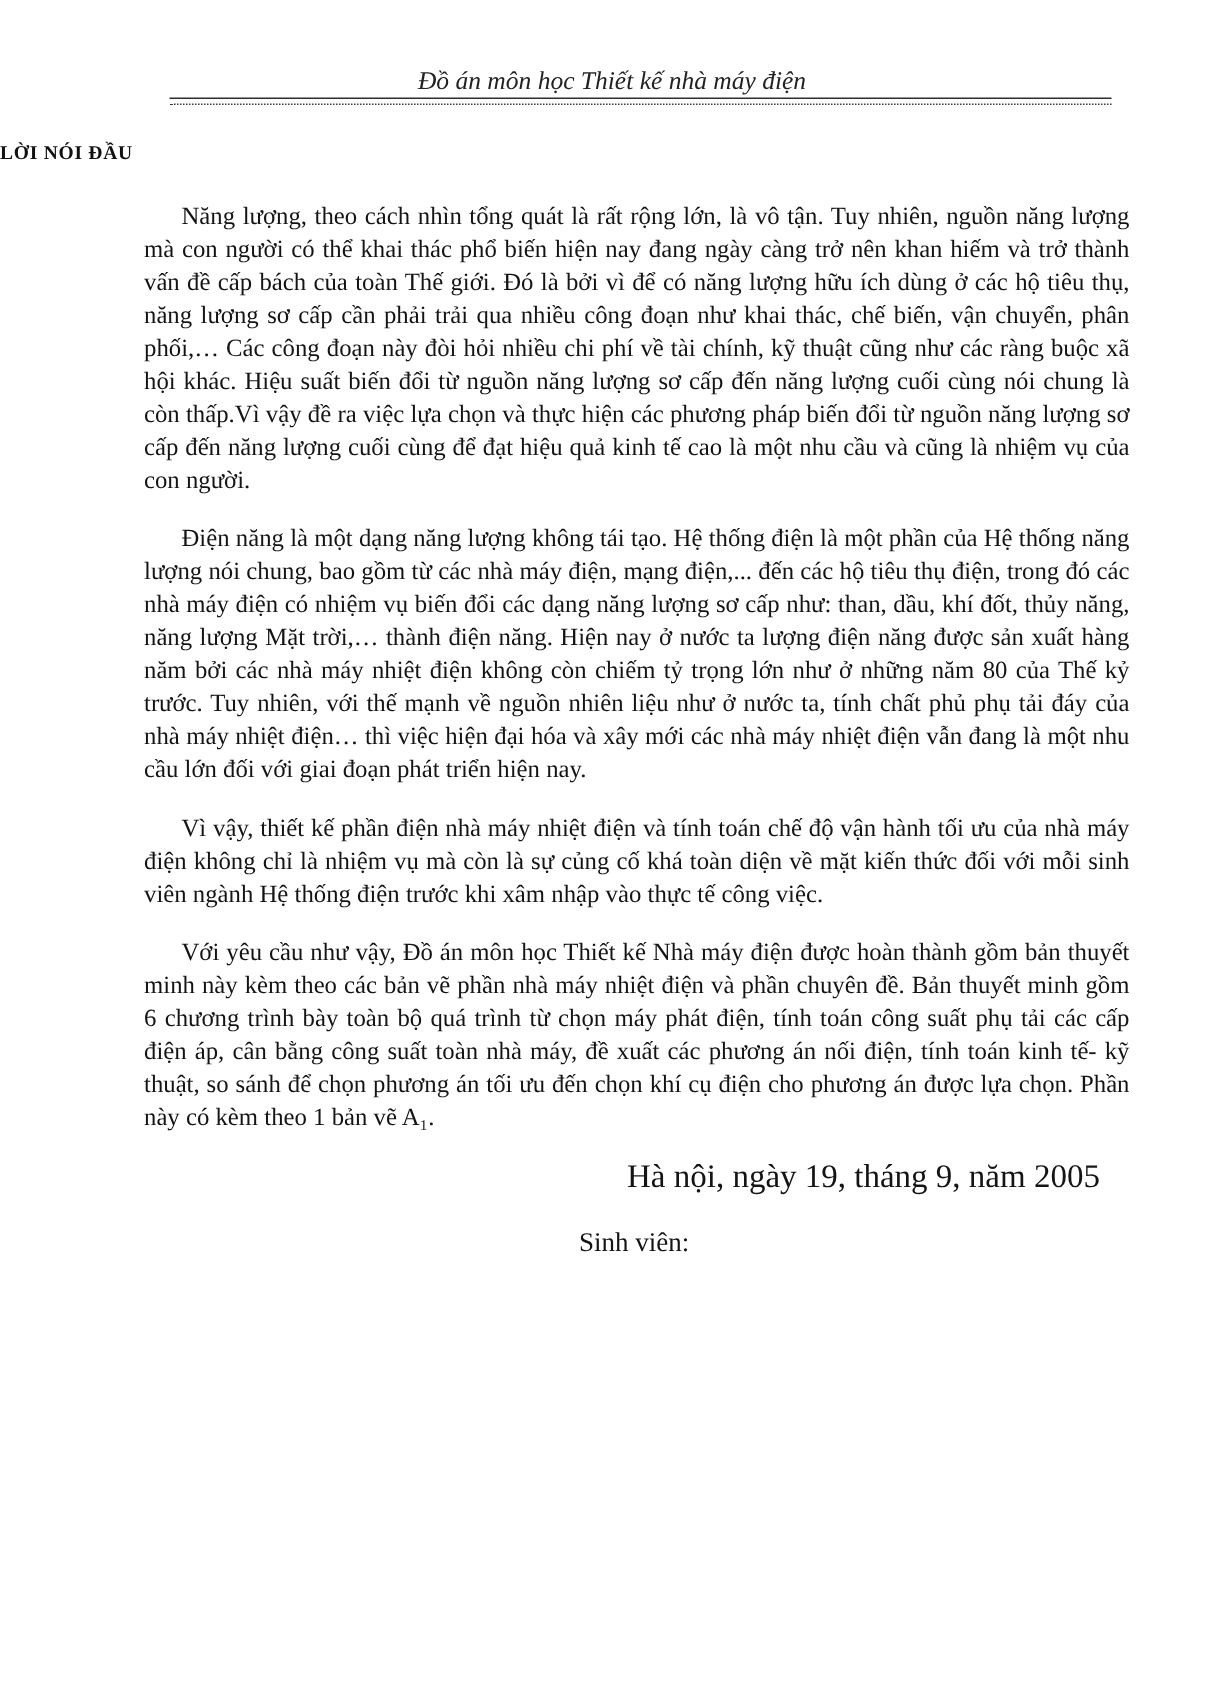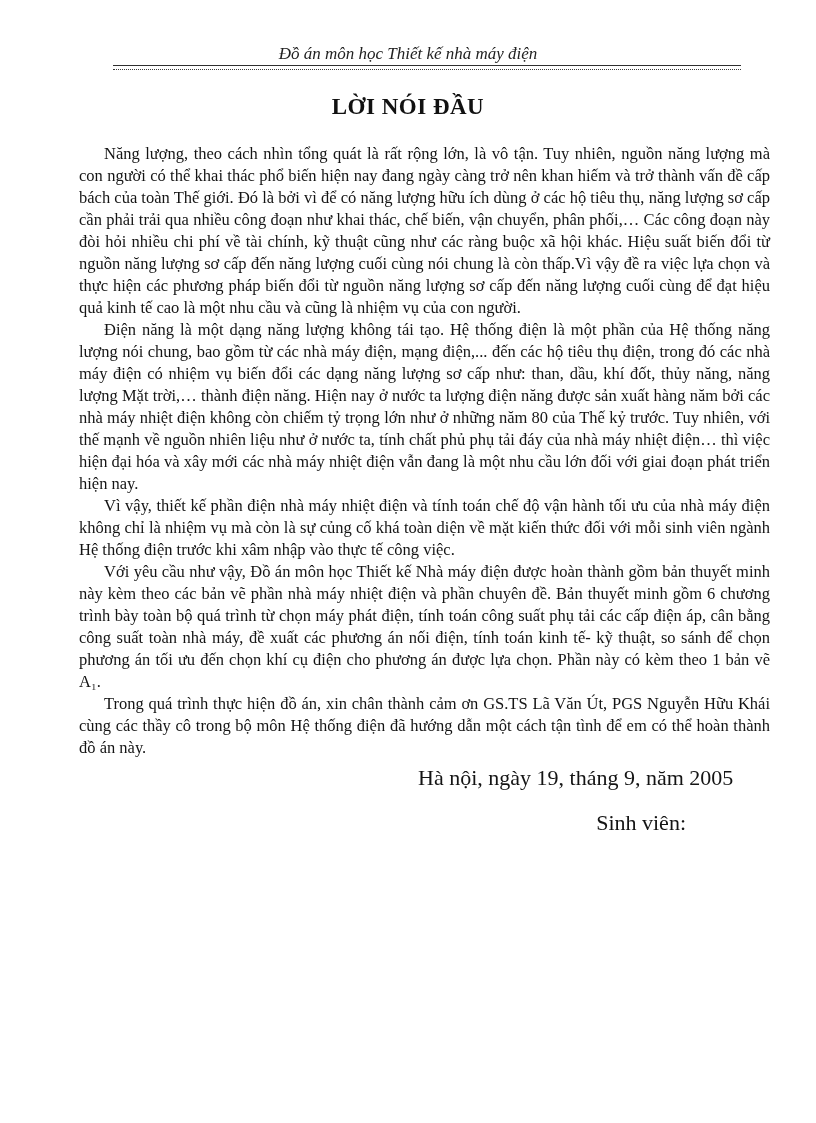--- a/index.html
+++ b/index.html
@@ -28,49 +28,49 @@
   .header-rule {
     margin-left: 113px;
     width: 628px;
     height: 3px;
     margin-top: 1px;
     border-top: 1px solid #2f2f2f;
     border-bottom: 1px dotted #3a3a3a;
   }
   .title {
     margin: 24px 0 0 0;
-    text-align: center;
-    font-size: 23px;
+    text-align: left;
+    font-size: 13px;
     font-weight: bold;
     letter-spacing: 0.5px;
     color: #111111;
   }
   .body-text {
     margin: 23px 46px 0 79px; 
   }
   .body-text p {
-    margin: 0;
+    margin: 17px;
     text-align: justify;
     text-indent: 25px;
     font-size: 16.5px;
     line-height: 22px;
     color: #141414;
   }
   .date-line {
     margin-top: 8px;
     margin-left: 339px;
     font-size: 22px;
     line-height: 22px;
     color: #141414;
   }
   .signature {
     width: 300px;
     margin: 22px 0 0 307px;
-    text-align: right;
-    font-size: 22px;
+    text-align: left;
+    font-size: 18px;
     line-height: 23px;
     color: #141414;
   }
   .edge-mark {
     position: absolute;
     top: 1059px;
     right: 1px;
     display: flex;
     align-items: center;
     gap: 4px;
@@ -101,21 +101,20 @@
     <div class="header-rule"></div>
   </div>
 
   <h1 class="title">LỜI NÓI ĐẦU</h1>
 
   <div class="body-text">
     <p>Năng lượng, theo cách nhìn tổng quát là rất rộng lớn, là vô tận. Tuy nhiên, nguồn năng lượng mà con người có thể khai thác phổ biến hiện nay đang ngày càng trở nên khan hiếm và trở thành vấn đề cấp bách của toàn Thế giới. Đó là bởi vì để có năng lượng hữu ích dùng ở các hộ tiêu thụ, năng lượng sơ cấp cần phải trải qua nhiều công đoạn như khai thác, chế biến, vận chuyển, phân phối,… Các công đoạn này đòi hỏi nhiều chi phí về tài chính, kỹ thuật cũng như các ràng buộc xã hội khác. Hiệu suất biến đổi từ nguồn năng lượng sơ cấp đến năng lượng cuối cùng nói chung là còn thấp.Vì vậy đề ra việc lựa chọn và thực hiện các phương pháp biến đổi từ nguồn năng lượng sơ cấp đến năng lượng cuối cùng để đạt hiệu quả kinh tế cao là một nhu cầu và cũng là nhiệm vụ của con người.</p>
     <p>Điện năng là một dạng năng lượng không tái tạo. Hệ thống điện là một phần của Hệ thống năng lượng nói chung, bao gồm từ các nhà máy điện, mạng điện,... đến các hộ tiêu thụ điện, trong đó các nhà máy điện có nhiệm vụ biến đổi các dạng năng lượng sơ cấp như: than, dầu, khí đốt, thủy năng, năng lượng Mặt trời,… thành điện năng. Hiện nay ở nước ta lượng điện năng được sản xuất hàng năm bởi các nhà máy nhiệt điện không còn chiếm tỷ trọng lớn như ở những năm 80 của Thế kỷ trước. Tuy nhiên, với thế mạnh về nguồn nhiên liệu như ở nước ta, tính chất phủ phụ tải đáy của nhà máy nhiệt điện… thì việc hiện đại hóa và xây mới các nhà máy nhiệt điện vẫn đang là một nhu cầu lớn đối với giai đoạn phát triển hiện nay.</p>
     <p>Vì vậy, thiết kế phần điện nhà máy nhiệt điện và tính toán chế độ vận hành tối ưu của nhà máy điện không chỉ là nhiệm vụ mà còn là sự củng cố khá toàn diện về mặt kiến thức đối với mỗi sinh viên ngành Hệ thống điện trước khi xâm nhập vào thực tế công việc.</p>
     <p>Với yêu cầu như vậy, Đồ án môn học Thiết kế Nhà máy điện được hoàn thành gồm bản thuyết minh này kèm theo các bản vẽ phần nhà máy nhiệt điện và phần chuyên đề. Bản thuyết minh gồm 6 chương trình bày toàn bộ quá trình từ chọn máy phát điện, tính toán công suất phụ tải các cấp điện áp, cân bằng công suất toàn nhà máy, đề xuất các phương án nối điện, tính toán kinh tế- kỹ thuật, so sánh để chọn phương án tối ưu đến chọn khí cụ điện cho phương án được lựa chọn. Phần này có kèm theo 1 bản vẽ A₁.</p>
-    <p>Trong quá trình thực hiện đồ án, xin chân thành cảm ơn GS.TS Lã Văn Út, PGS Nguyễn Hữu Khái cùng các thầy cô trong bộ môn Hệ thống điện đã hướng dẫn một cách tận tình để em có thể hoàn thành đồ án này.</p>
 
     <div class="date-line">Hà nội, ngày 19, tháng 9, năm 2005</div>
 
     <div class="signature">
       <div>Sinh viên:</div>
     </div>
   </div>
 
   <div class="edge-mark">
     <span class="dash long"></span>

